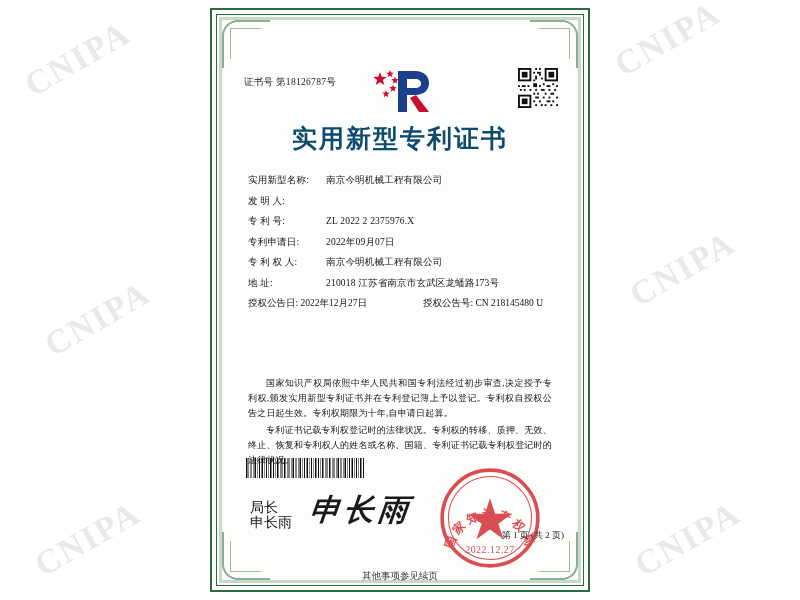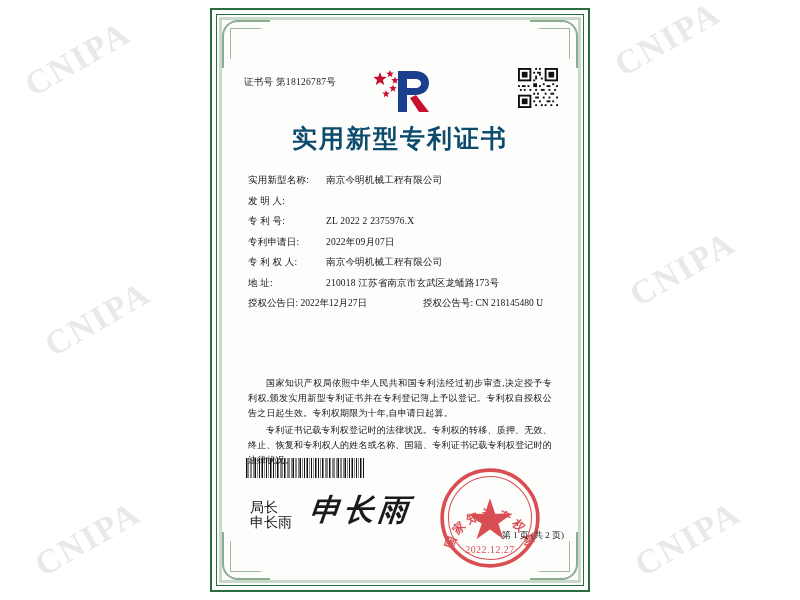--- a/index.html
+++ b/index.html
@@ -479,13 +479,14 @@
             <textPath href="#sealArcTop" startOffset="50%" text-anchor="middle">国家知识产权局</textPath>
           </text>
           <text x="100" y="168" font-family="Liberation Serif, serif" font-size="19" fill="#d0282e" text-anchor="middle" letter-spacing="1">2022.12.27</text>
         </g>
       </svg>
 
       <div class="page-no">第 1 页 (共 2 页)</div>
     </div>
   </div>
 
+  <div class="footnote">其他事项参见续页</div>
 </div>
 
 </body></html>

